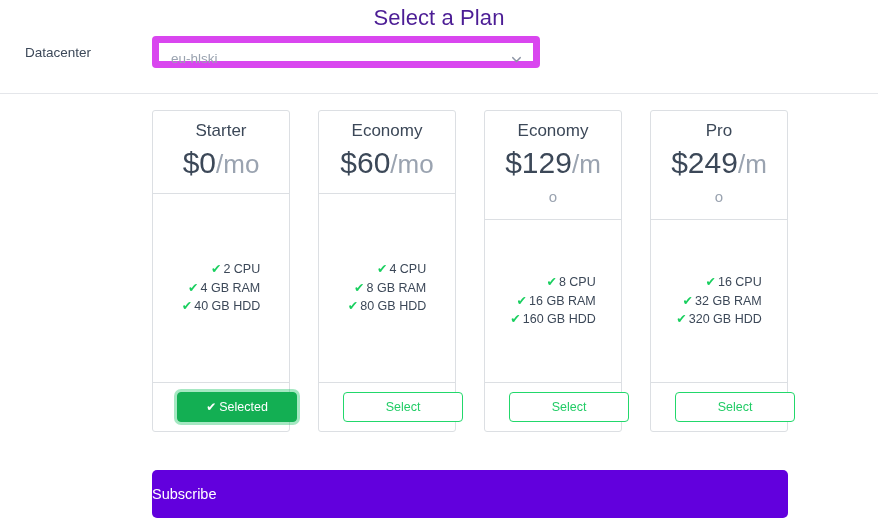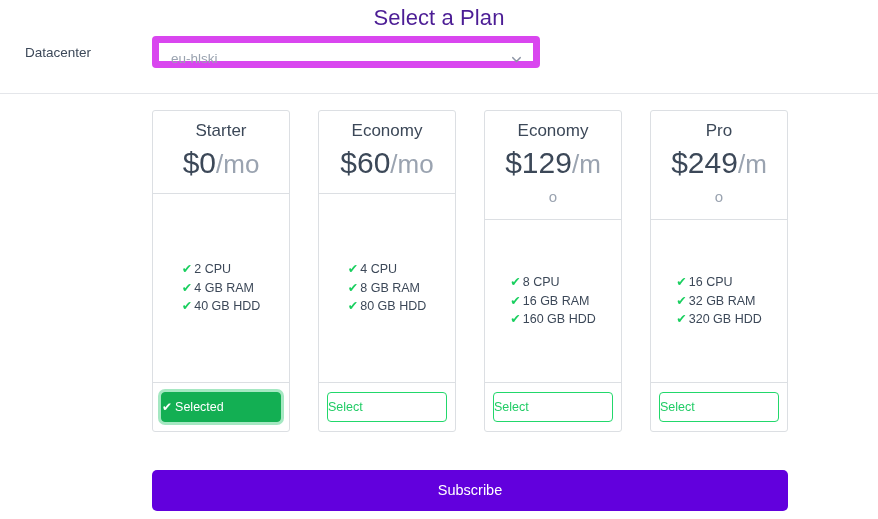--- a/index.html
+++ b/index.html
@@ -138,21 +138,21 @@
     display: flex;
     align-items: center;
     justify-content: center;
     border-bottom: 1px solid #dcdfe3;
     padding: 4px 4px;
   }
   .feature-list {
     list-style: none;
     margin: 4px;
     padding: 0;
-    text-align: left;
+    text-align: right;
   }
   .feature-item {
     font-size: 12.5px;
     color: #3c4858;
     line-height: 18.5px;
     white-space: nowrap;
   }
   .check-icon {
     color: #18cf5e;
     font-size: 12.5px;
@@ -161,26 +161,27 @@
 
   .plan-footer {
     padding: 9px 8px 9px 8px;
   }
   .plan-btn {
     display: block;
     width: 100%;
     box-sizing: border-box;
     height: 30px;
     line-height: 18px;
-    padding: 5px 0;
+    padding: 5px 16px;
     font-family: "Liberation Sans", sans-serif;
     font-size: 12.5px;
     border-radius: 4px;
     cursor: pointer;
-    text-align: left;
+    text-align: center;
+    margin-left: 16px;
   }
   .plan-btn.outline {
     background: #ffffff;
     border: 1px solid #22d86b;
     color: #22cc66;
   }
   .plan-btn.selected {
     background: #13af53;
     border: 1px solid #13af53;
     color: #ffffff;
@@ -190,30 +191,30 @@
     margin-right: 3px;
     font-size: 12px;
   }
 
   
   .subscribe-btn {
     position: absolute;
     left: 152px;
     top: 470px;
     width: 636px;
-    height: 41px;
+    height: 48px;
     box-sizing: border-box;
     background: #6200dd;
     border: none;
     border-radius: 5px;
     color: #ffffff;
     font-family: "Liberation Sans", sans-serif;
     font-size: 14.5px;
     cursor: pointer;
-    text-align: center;
+    text-align: left;
     line-height: 41px;
     padding: 0;
   }
 </style>
 </head>
 <body>
 
 <h1 class="page-title">Select a Plan</h1>
 
 <div class="form-row">

